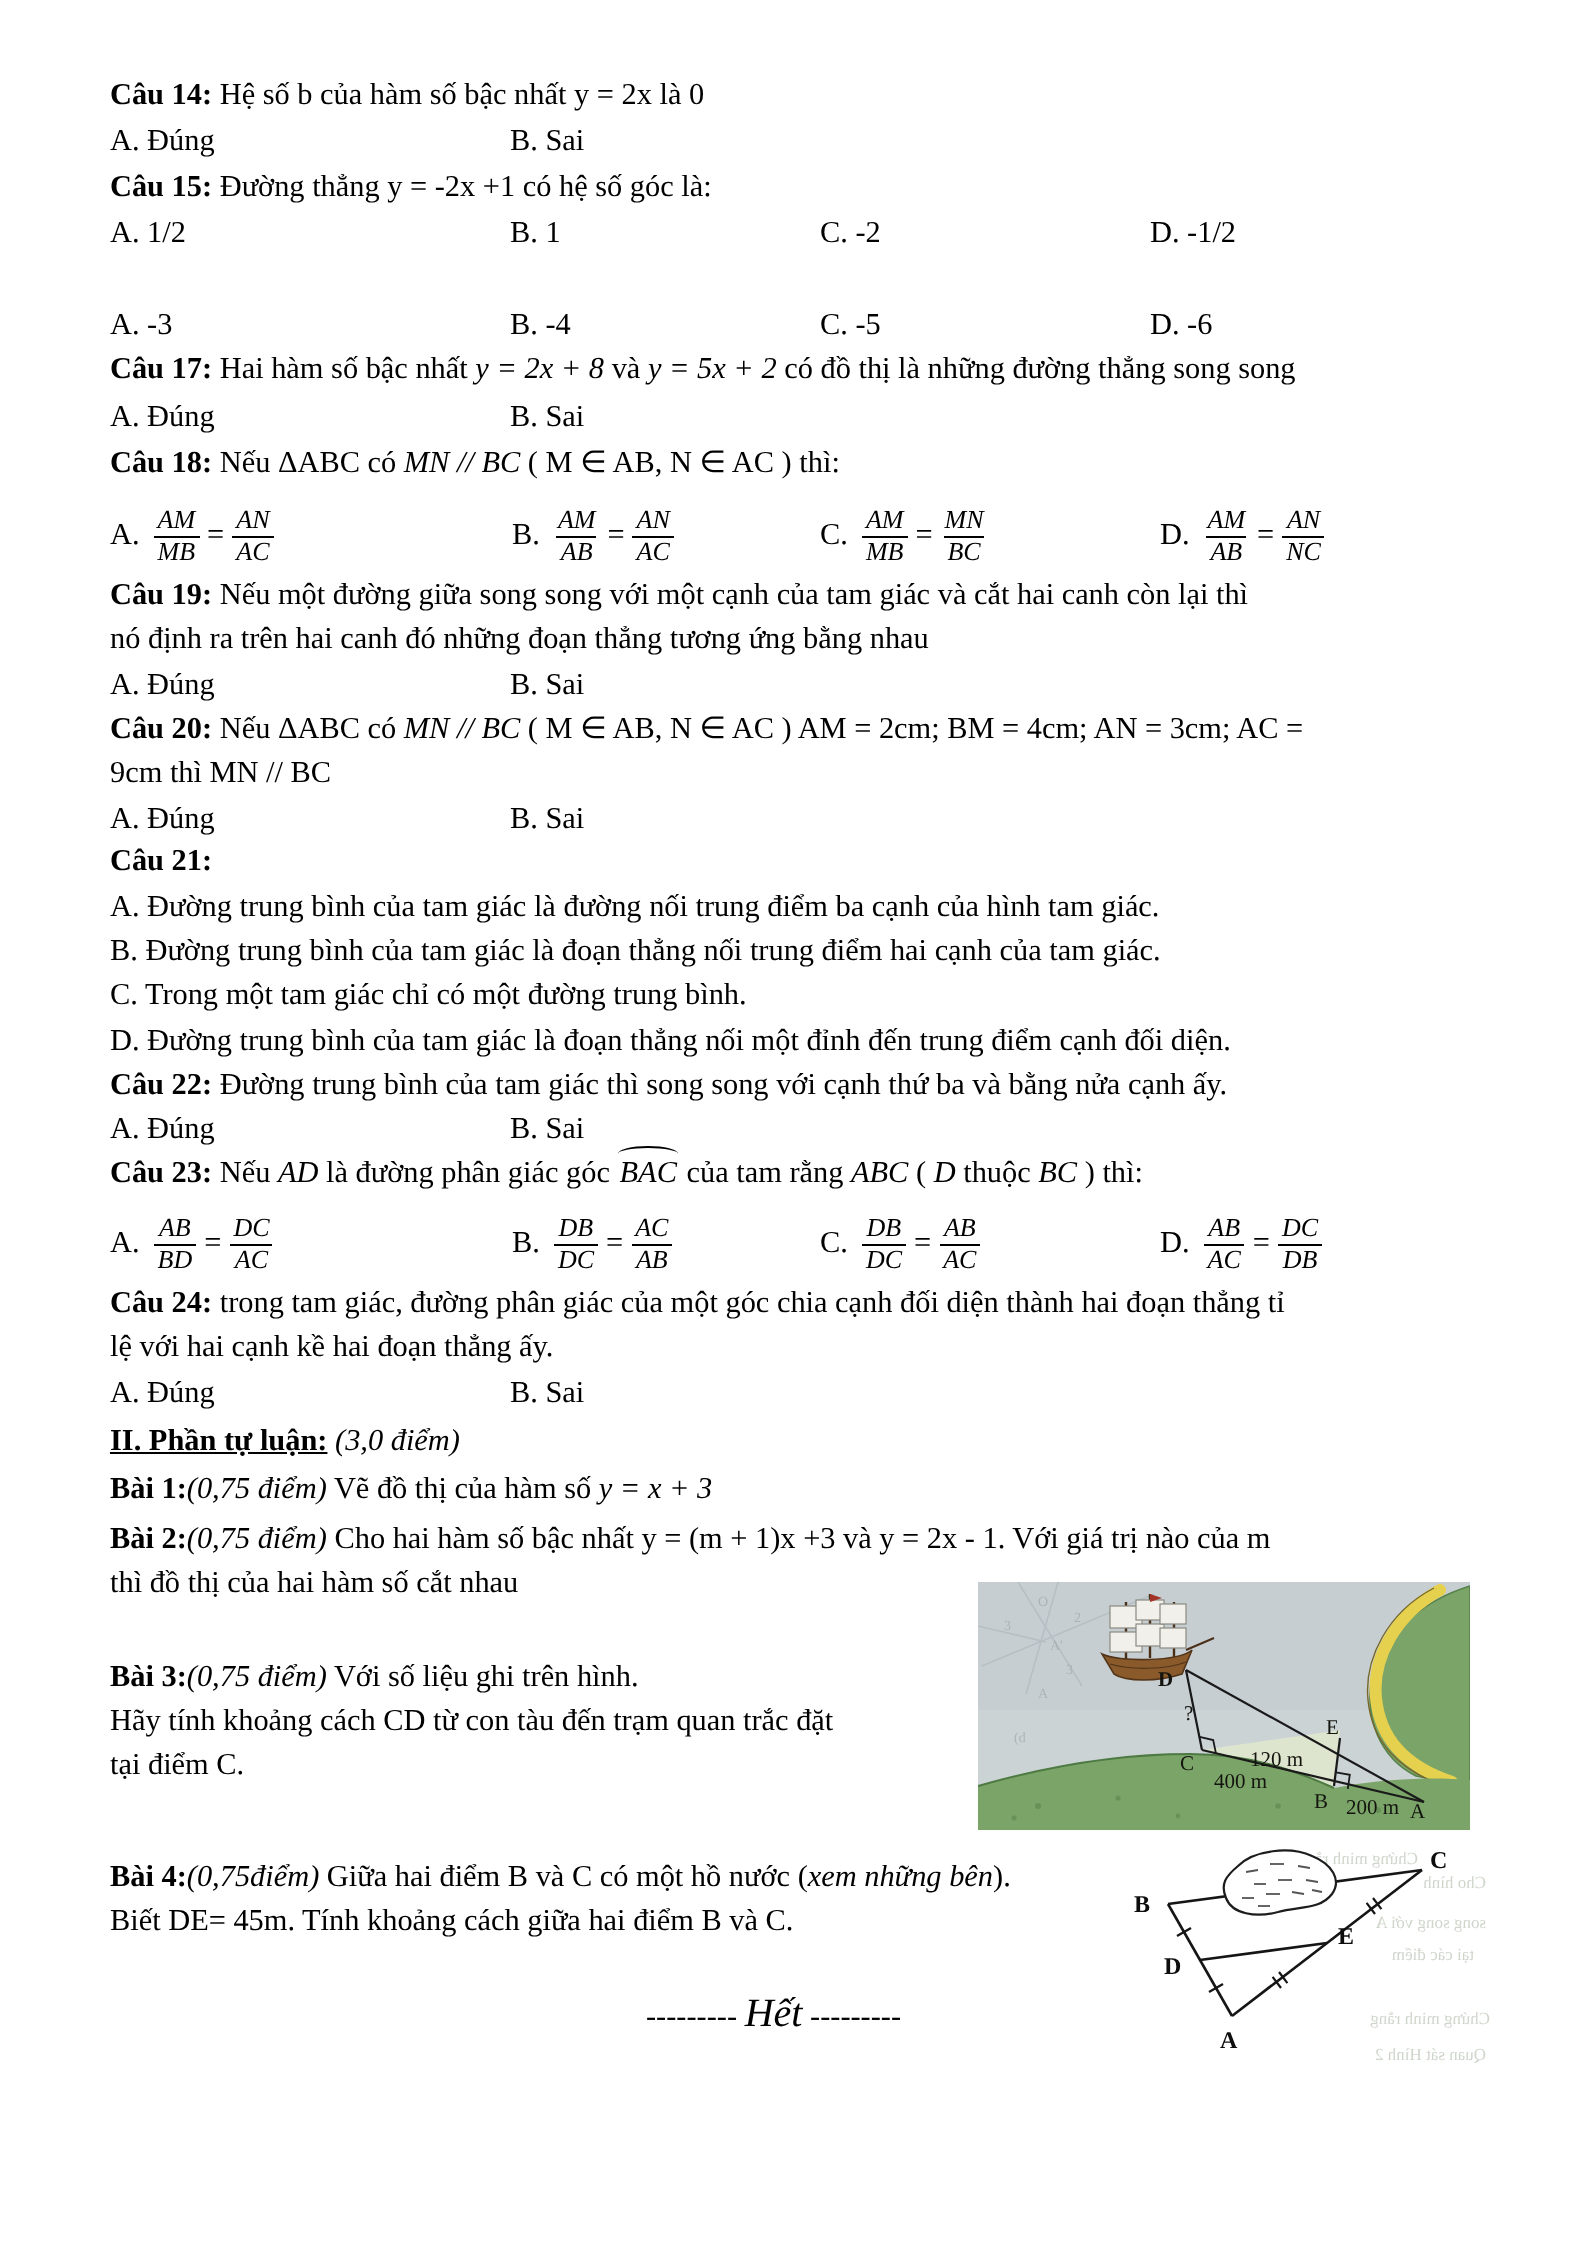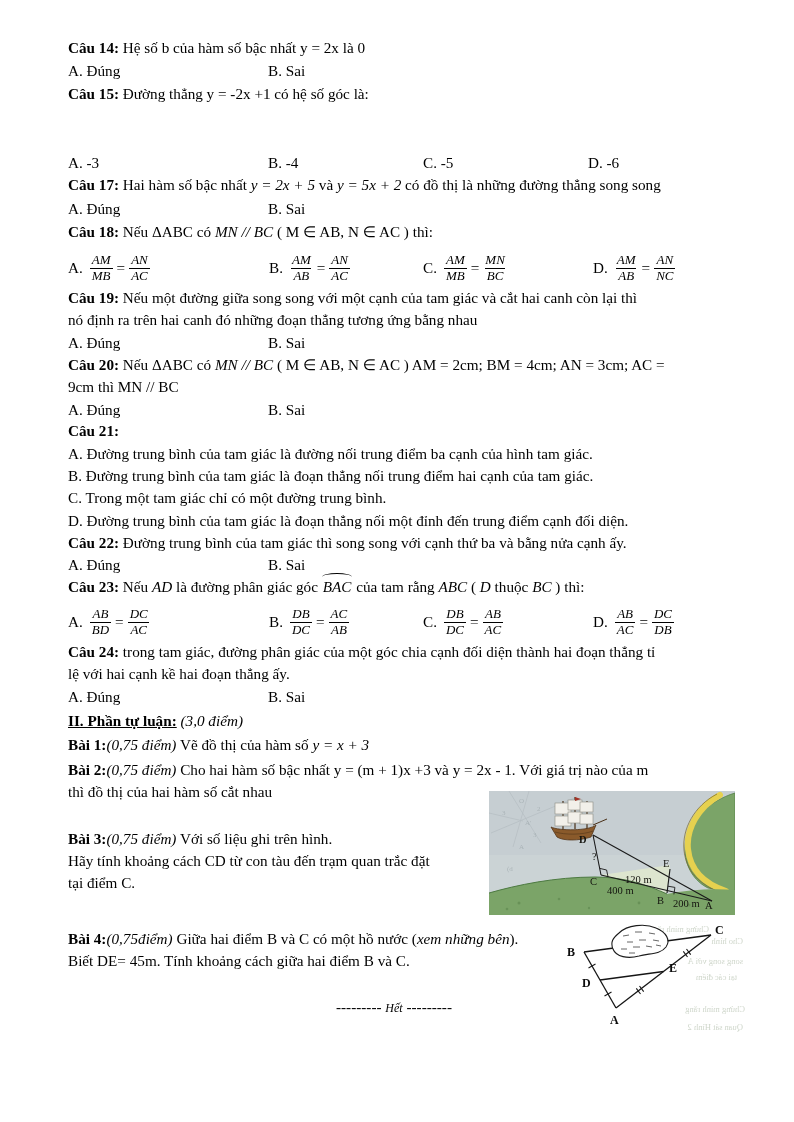--- a/index.html
+++ b/index.html
@@ -1,18 +1,18 @@
 <!DOCTYPE html>
 <html><head>
 <meta charset="utf-8">
 <style>
   html,body{margin:0;padding:0}
   body{width:794px;height:1122px;background:#ffffff;position:relative;
        font-family:"Liberation Serif",serif;color:#000;overflow:hidden}
-  #doc{position:absolute;left:68px;top:0;width:705px;height:1122px}
+  #doc{position:absolute;left:55px;top:0;width:705px;height:1122px}
   .line{position:absolute;left:0;white-space:nowrap;font-size:15.2px;line-height:22.5px}
   .bold{font-weight:bold}
   .it{font-style:italic}
   .ul{text-decoration:underline}
   .optrow{position:absolute;left:0;width:100%;height:22.5px;font-size:15.2px;line-height:22.5px;white-space:nowrap}
   .optrow .o0{position:absolute;left:0}
   .optrow .o1{position:absolute;left:200px}
   .optrow .o2{position:absolute;left:355px}
   .optrow .o3{position:absolute;left:520px}
   .fracrow{position:absolute;left:0;width:100%;height:44px}
@@ -34,29 +34,35 @@
 
 <div id="doc">
 
   <div class="line" style="top:37px"><span class="bold">Câu 14:</span><span> Hệ số b của hàm số  bậc nhất y = 2x  là 0</span></div>
   <div class="optrow" style="top:60px">
       <span class="o0">A. Đúng</span>
       <span class="o1">B. Sai</span>
     </div>
 
   <div class="line" style="top:83px"><span class="bold">Câu 15:</span><span> Đường thẳng y = -2x +1 có hệ số góc là:</span></div>
+  <div class="optrow" style="top:106px">
+      <span class="o0">A. 1/2</span>
+      <span class="o1">B. 1</span>
+      <span class="o2">C. -2</span>
+      <span class="o3">D. -1/2</span>
+    </div>
 
   <div class="optrow" style="top:152px">
       <span class="o0">A. -3</span>
       <span class="o1">B. -4</span>
       <span class="o2">C. -5</span>
       <span class="o3">D. -6</span>
     </div>
 
-  <div class="line" style="top:174px"><span class="bold">Câu 17:</span><span> Hai hàm số bậc nhất </span><span class="it">y = 2x + 5</span><span> và </span><span class="it">y = 5x + 2</span><span> có đồ thị là những đường thẳng song song</span></div>
+  <div class="line" style="top:174px"><span class="bold">Câu 17:</span><span> Hai hàm số bậc nhất </span><span class="it">y = 2x + 8</span><span> và </span><span class="it">y = 5x + 2</span><span> có đồ thị là những đường thẳng song song</span></div>
   <div class="optrow" style="top:198px">
       <span class="o0">A. Đúng</span>
       <span class="o1">B. Sai</span>
     </div>
 
   <div class="line" style="top:221px"><span class="bold">Câu 18:</span><span> Nếu ΔABC có </span><span class="it">MN // BC</span><span> ( M ∈ AB, N ∈ AC ) thì:</span></div>
   <div class="fracrow" style="top:246px">
     <span class="fopt" style="left:0">
         <span class="lab">A.</span>
         <span class="frac">
@@ -199,21 +205,21 @@
   <div class="line" style="top:759px"><span class="bold">Bài 2:</span><span class="it">(0,75 điểm)</span><span> Cho hai hàm số bậc nhất y = (m + 1)x +3  và y = 2x - 1. Với giá trị nào của m</span></div>
   <div class="line" style="top:781px"><span>thì đồ thị của hai hàm số cắt nhau</span></div>
 
   <div class="line" style="top:828px"><span class="bold">Bài 3:</span><span class="it">(0,75 điểm)</span><span> Với số liệu ghi trên hình.</span></div>
   <div class="line" style="top:850px"><span>Hãy tính khoảng cách CD từ con tàu đến trạm quan trắc đặt</span></div>
   <div class="line" style="top:872px"><span>tại điểm C.</span></div>
 
   <div class="line" style="top:928px"><span class="bold">Bài 4:</span><span class="it">(0,75điểm)</span><span> Giữa hai điểm B và C có một hồ nước (</span><span class="it">xem những bên</span><span>).</span></div>
   <div class="line" style="top:950px"><span>Biết DE= 45m. Tính khoảng cách giữa hai điểm B và C.</span></div>
 
-  <div class="line" style="top:996px;left:268px"><span>--------- </span><span class="it" style="font-size:12px">Hết</span><span> ---------</span></div>
+  <div class="line" style="top:996px;left:268px"><span>--------- </span><span class="it" style="font-size:20px">Hết</span><span> ---------</span></div>
 </div>
 
 <div class="fig" style="left:489px;top:791px">
 <svg width="246" height="124" viewBox="0 0 246 124">
   <rect width="246" height="124" fill="#c6ced2"></rect>
   <rect y="64" width="246" height="60" fill="#cdd5d6" opacity="0.7"></rect>
 
   <g stroke="#a9b3b8" stroke-width="0.8" opacity="0.55">
     <line x1="2" y1="42" x2="88" y2="6"></line>
     <line x1="20" y1="0" x2="52" y2="52"></line>

